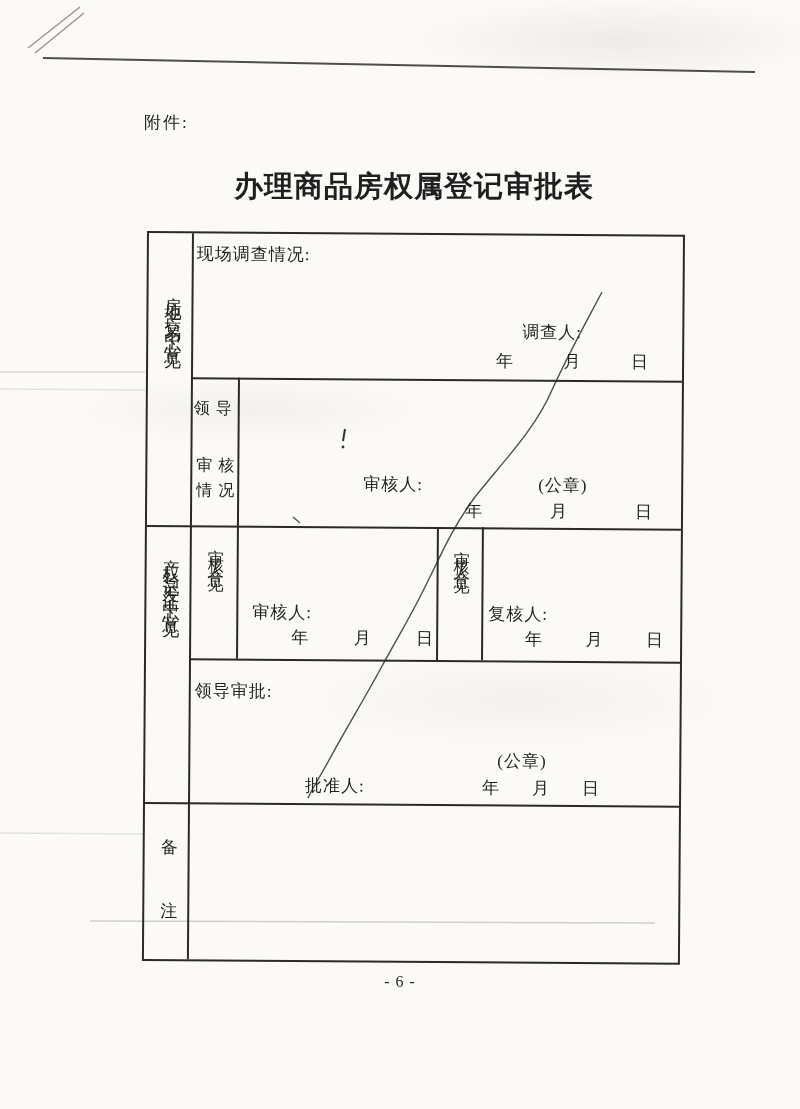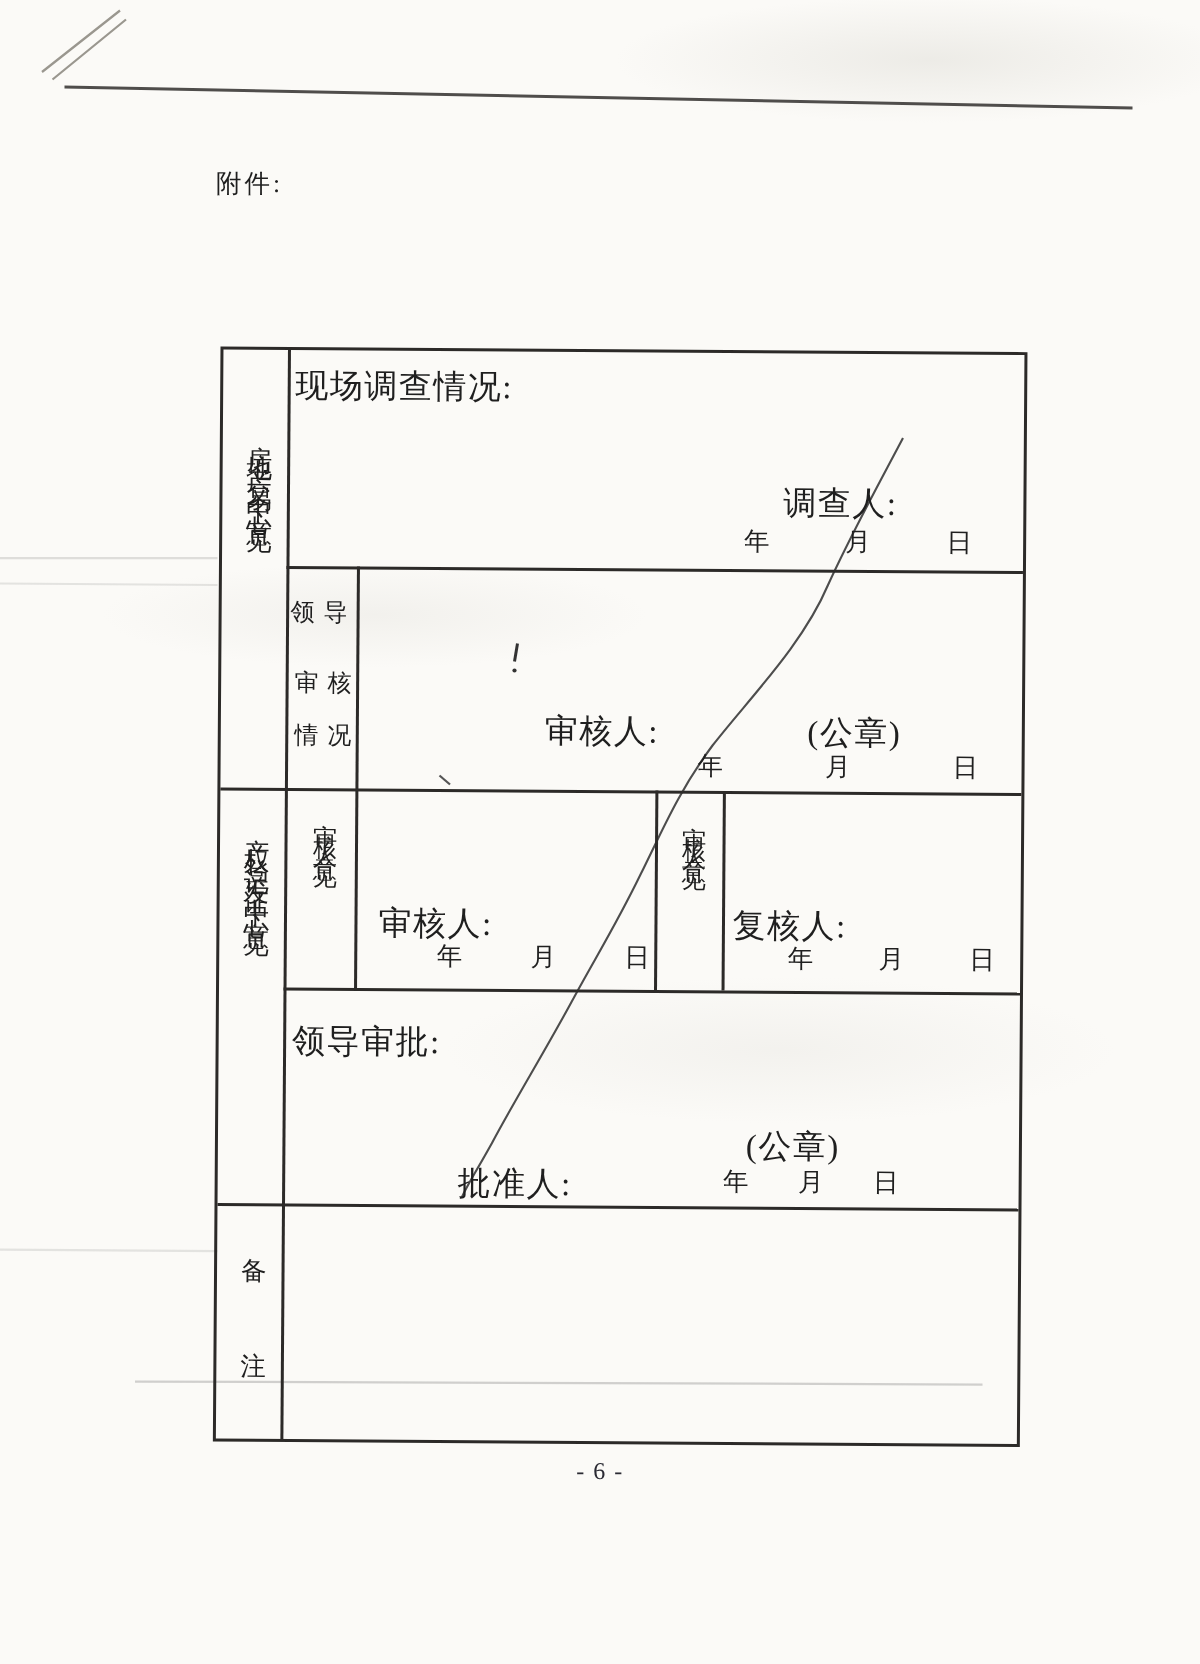--- a/index.html
+++ b/index.html
@@ -21,21 +21,21 @@
   .attachment{left:144px;top:111px;font-size:17px;letter-spacing:2px;}
   .doc-title{left:147px;top:167px;width:534px;text-align:center;
     font-size:29px;font-weight:bold;letter-spacing:1px;}
   .form-table{left:147px;top:231px;width:534px;height:726px;
     border:2px solid #2c2a28;transform:rotate(0.4deg);transform-origin:top left;}
   .hl{position:absolute;height:1.5px;background:#2c2a28;}
   .vl{position:absolute;width:1.5px;background:#2c2a28;}
   .vtext{writing-mode:vertical-rl;text-orientation:upright;}
   .sec-label{font-size:17px;letter-spacing:7px;}
   .sub-label{font-size:16px;letter-spacing:7px;}
-  .cell-text{font-size:22px;letter-spacing:1px;}
+  .cell-text{font-size:17px;letter-spacing:1px;}
   .two-char{font-size:16px;letter-spacing:6px;white-space:nowrap;}
   .date-line{display:flex;justify-content:space-between;font-size:17px;}
   .footer-page{left:0;top:973px;width:800px;text-align:center;
     font-size:16px;letter-spacing:1px;color:#2a2a33;}
   svg.overlay{position:absolute;inset:0;pointer-events:none;}
 </style>
 </head>
 <body>
 
 <div class="paper">
@@ -55,20 +55,21 @@
              C452,528 441,555 427,583 C410,618 396,640 381,668
              C362,703 344,732 328,762 C318,780 311,791 308,798" stroke="#3a3a3a" stroke-width="1.4" fill="none" opacity="0.9"></path>
 
     <path d="M345,429 L343,441" stroke="#333" stroke-width="2"></path>
     <circle cx="343" cy="447" r="1.4" fill="#333"></circle>
 
     <path d="M293,517 L300,523" stroke="#555" stroke-width="1.5"></path>
   </svg>
 
   <div class="abs attachment">附件:</div>
+  <div class="abs doc-title">办理商品房权属登记审批表</div>
 
   <div class="abs form-table">
 
     <div class="vl" style="left:43px;top:0;height:726px;"></div>
     <div class="vl" style="left:90px;top:144px;height:281px;"></div>
     <div class="vl" style="left:290px;top:292px;height:133px;"></div>
     <div class="vl" style="left:335px;top:292px;height:133px;"></div>
     <div class="hl" style="left:43px;top:144px;width:491px;"></div>
     <div class="hl" style="left:0;top:292px;width:534px;"></div>
     <div class="hl" style="left:43px;top:425px;width:491px;"></div>
@@ -78,21 +79,21 @@
 
     <div class="abs cell-text" style="left:48px;top:9px;">现场调查情况:</div>
     <div class="abs cell-text" style="left:350px;top:85px;margin-left:24px;">调查人:</div>
     <div class="abs date-line" style="left:348px;top:114px;width:152px;">
       <span>年</span>
       <span>月</span>
       <span>日</span>
     </div>
 
     <div class="abs two-char" style="left:46px;top:165px;">领导</div>
-    <div class="abs two-char" style="left:49px;top:212px;">审核</div>
+    <div class="abs two-char" style="left:49px;top:222px;">审核</div>
     <div class="abs two-char" style="left:49px;top:247px;">情况</div>
     <div class="abs cell-text" style="left:216px;top:238px;">审核人:</div>
     <div class="abs cell-text" style="left:391px;top:238px;">(公章)</div>
     <div class="abs date-line" style="left:318px;top:264px;width:187px;">
       <span>年</span>
       <span>月</span>
       <span>日</span>
     </div>
 
     <div class="abs vtext sec-label" style="left:13px;top:312px;">产权登记发证中心意见</div>

